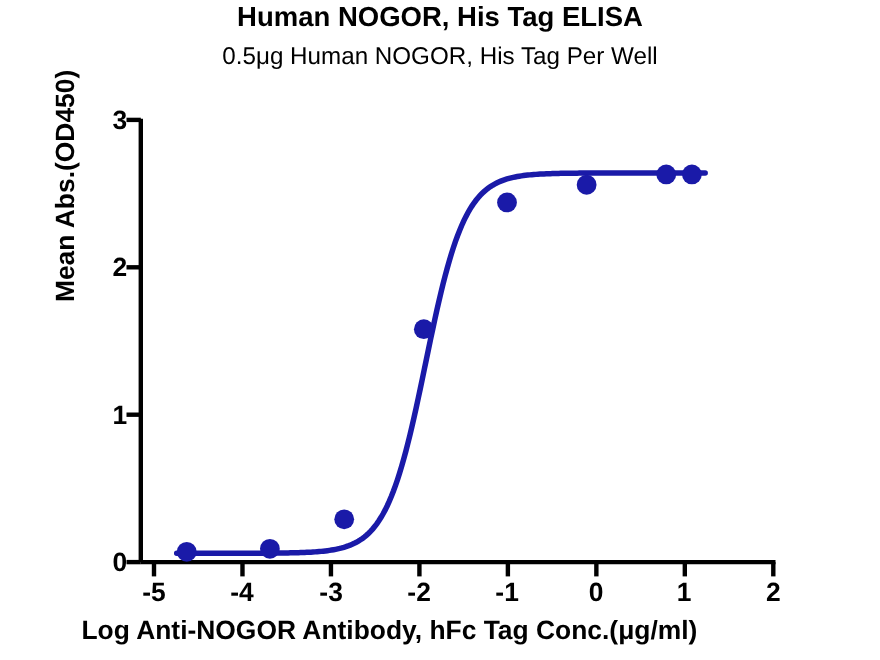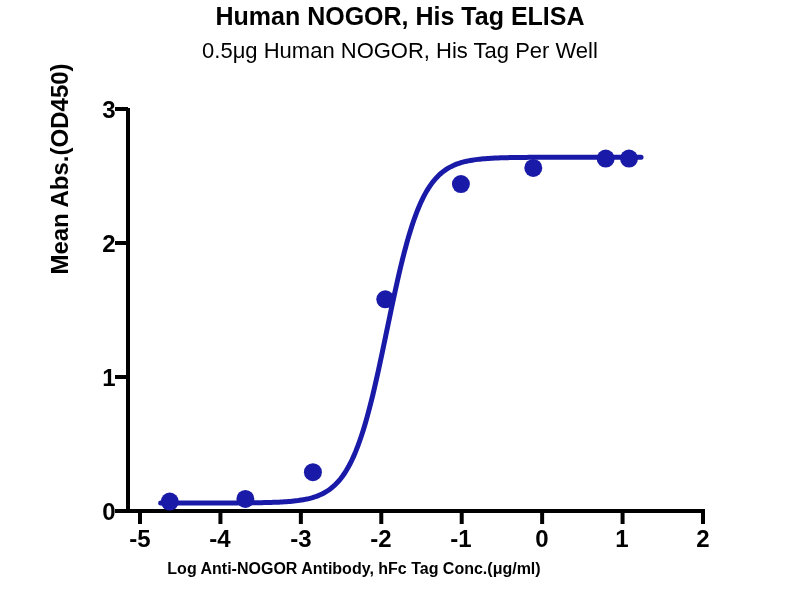--- a/index.html
+++ b/index.html
@@ -34,21 +34,21 @@
     font-size:22px;
     font-weight:normal;
     color:#000000;
     white-space:nowrap;
   }
   .xlabel{
     position:absolute;
     left:0;top:560px;
     width:708px;
     text-align:center;
-    font-size:16px;
+    font-size:24px;
     font-weight:bold;
     color:#000000;
     white-space:nowrap;
   }
   .ylabel{
     position:absolute;
     left:-140px;
     top:155px;
     width:400px;
     text-align:center;

